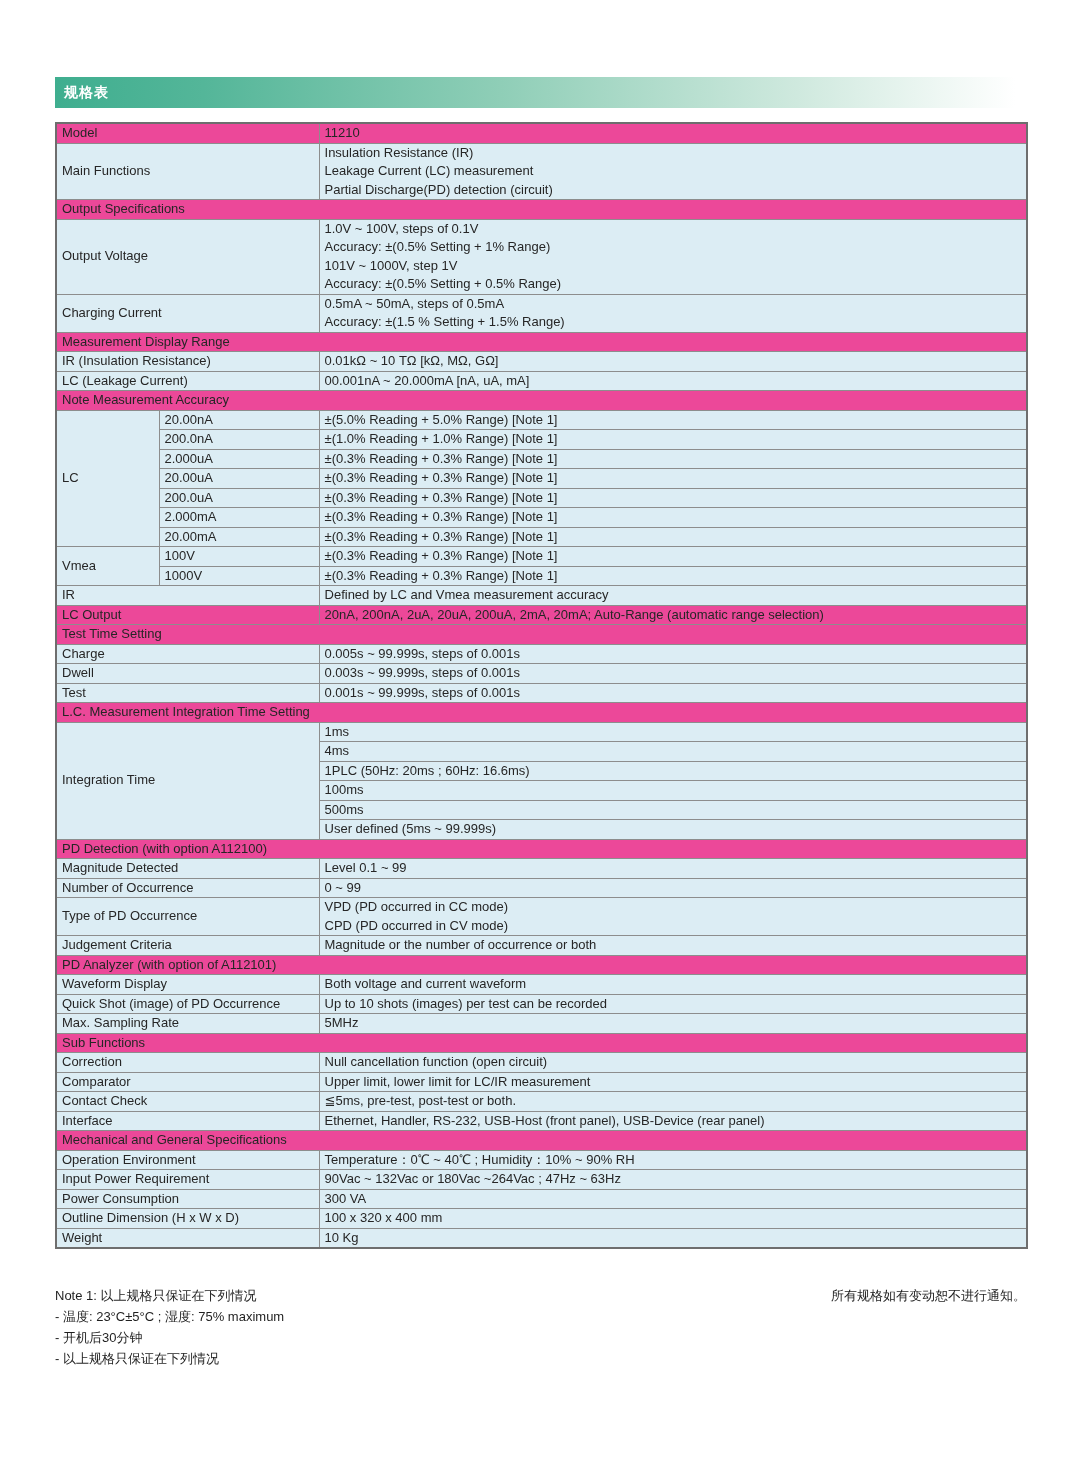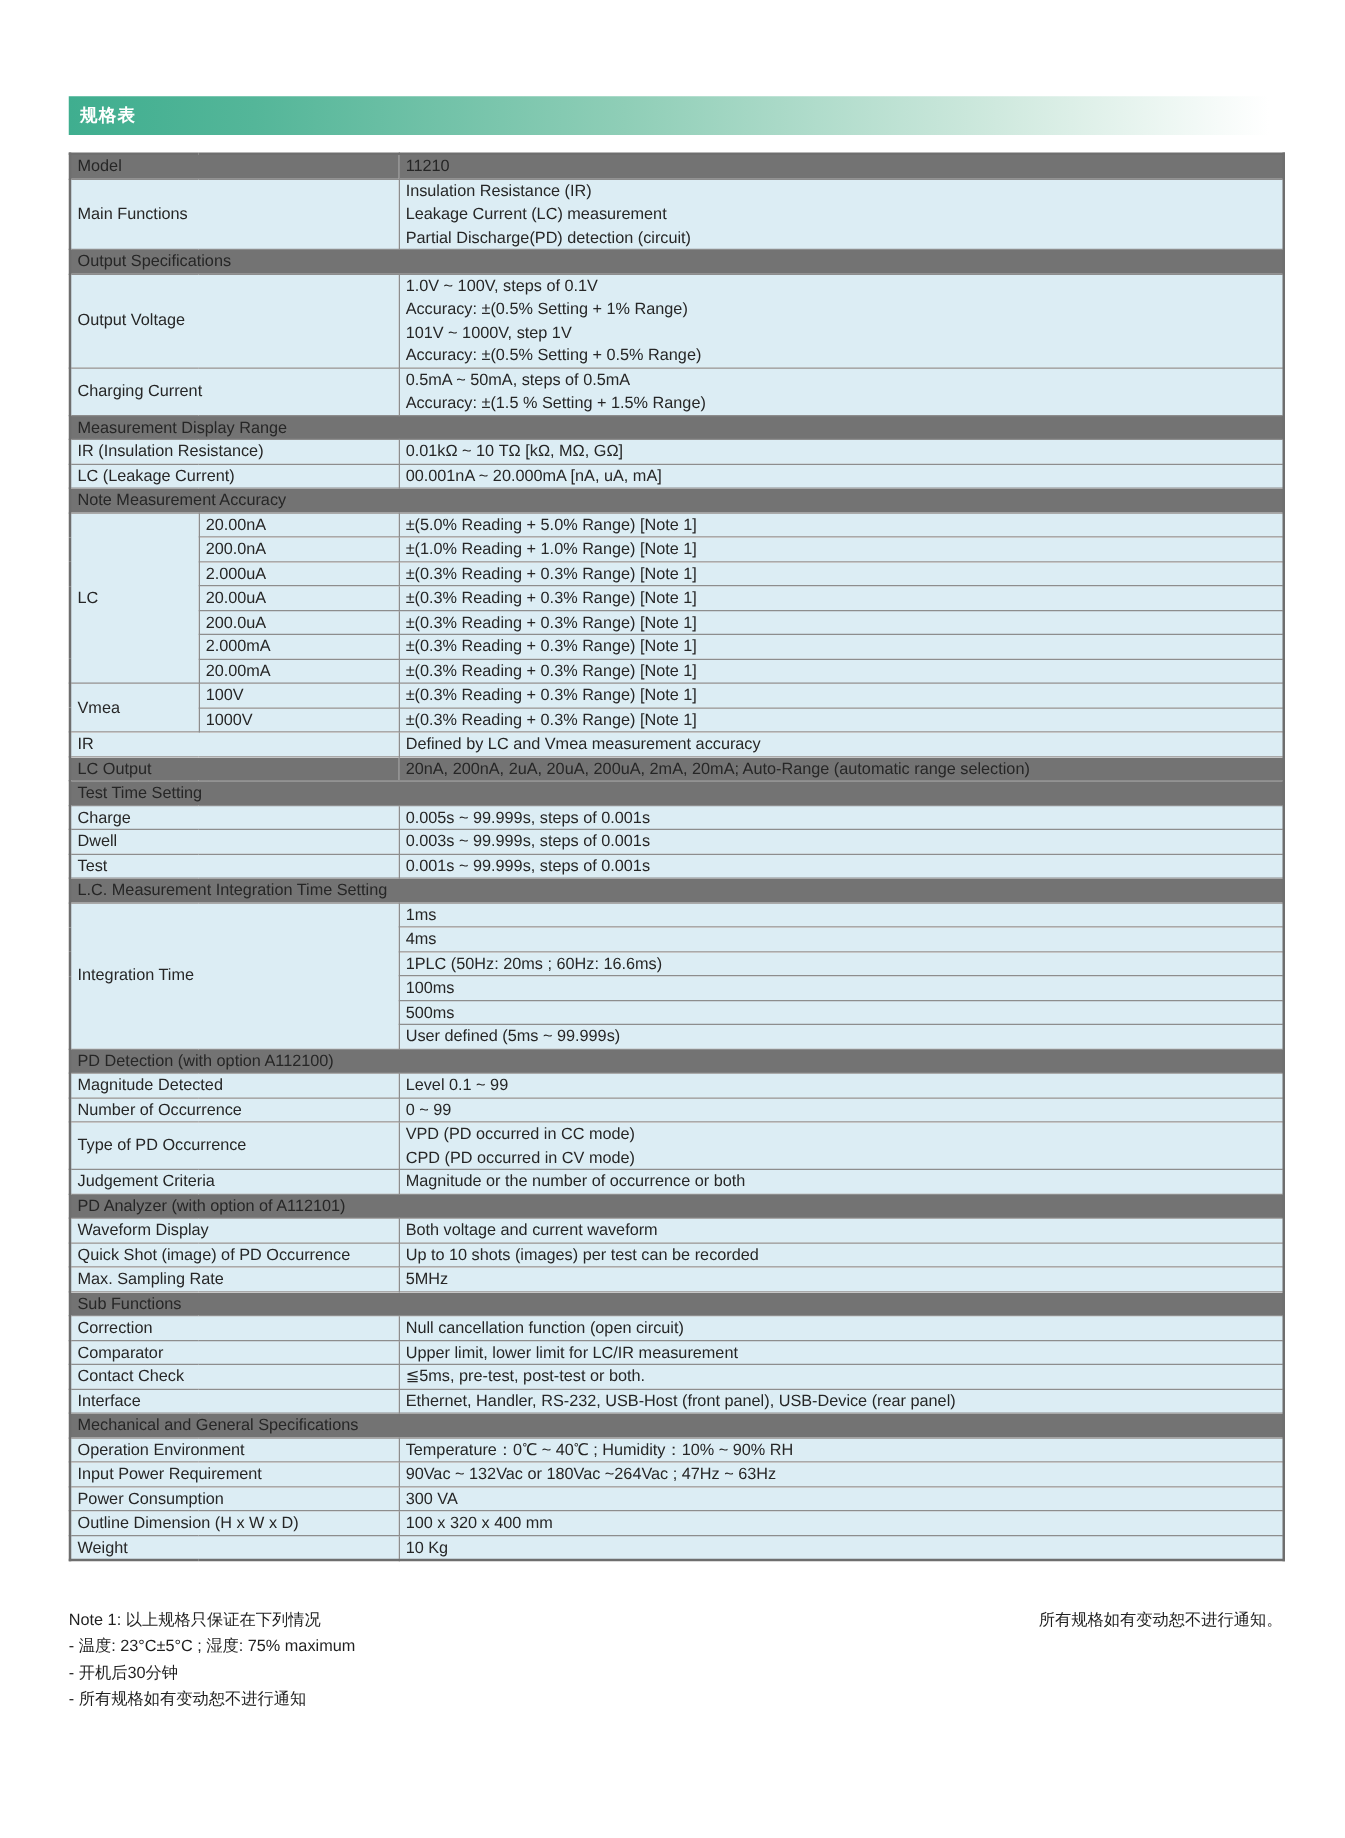--- a/index.html
+++ b/index.html
@@ -17,21 +17,21 @@
   table.spec {
     position:absolute; left:55px; top:122px; width:971px;
     border-collapse:collapse; table-layout:fixed; font-size:13px;
     border:2px solid #6e6e6e;
   }
   .spec td {
     border:1px solid #8d8d8d; padding:0 5px; line-height:18.5px;
     white-space:nowrap; overflow:hidden; vertical-align:middle;
     background:#dcedf4; color:#262626;
   }
-  .spec td.sec { background:#737373; }
+  .spec td.sec { background:#ec4899; }
   .spec td div { line-height:18.5px; }
   .notes {
     position:absolute; left:55px; top:1285px; width:971px;
     font-size:13px; line-height:21px; color:#1f1f1f;
   }
   .notes .first { display:flex; justify-content:space-between; }
 </style>
 </head>
 <body>
 
@@ -255,15 +255,15 @@
 </table>
 
 <div class="notes">
   <div class="first">
     <span>Note 1: 以上规格只保证在下列情况</span>
     <span>所有规格如有变动恕不进行通知。</span>
   </div>
   <div id="note-items">
       <div>- 温度: 23°C±5°C ; 湿度: 75% maximum</div>
       <div>- 开机后30分钟</div>
-      <div>- 所有规格如有变动恕不进行通知</div>
+      <div>- 以上规格只保证在下列情况</div>
     </div>
 </div>
 
 </body></html>

